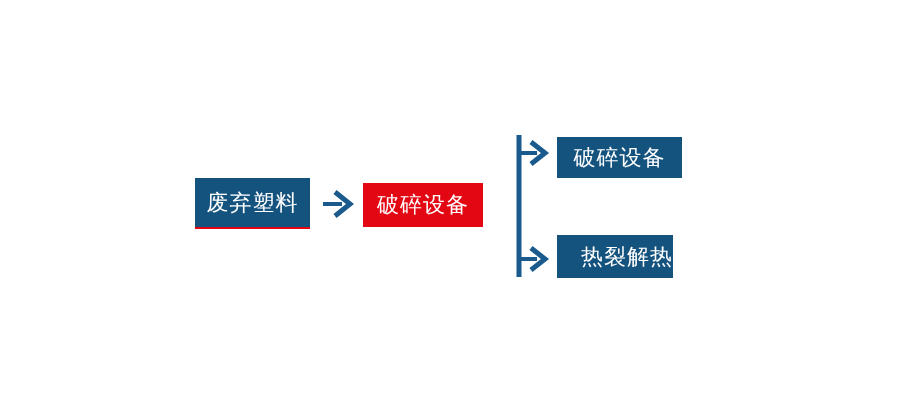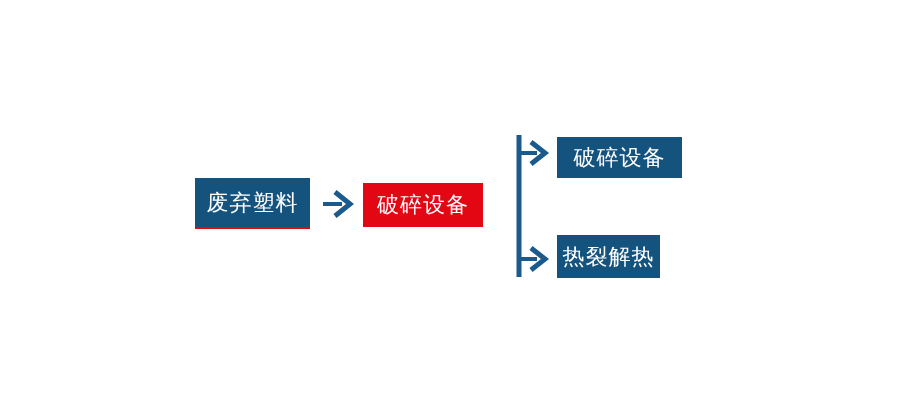--- a/index.html
+++ b/index.html
@@ -38,21 +38,21 @@
   .node-process {
     left: 363px; top: 183px;
     width: 120px; height: 44px;
   }
   .node-output-top {
     left: 557px; top: 137px;
     width: 125px; height: 41px;
   }
   .node-output-bottom {
     left: 557px; top: 235px;
-    width: 103px; height: 43px;
+    width: 116px; height: 43px; justify-content: flex-end;
   }
   .connector-layer {
     position: absolute;
     left: 0; top: 0;
     width: 900px; height: 411px;
     pointer-events: none;
   }
   .connector-layer .shaft {
     stroke: var(--connector-blue, #1A5A8C);
     stroke-width: 4;

